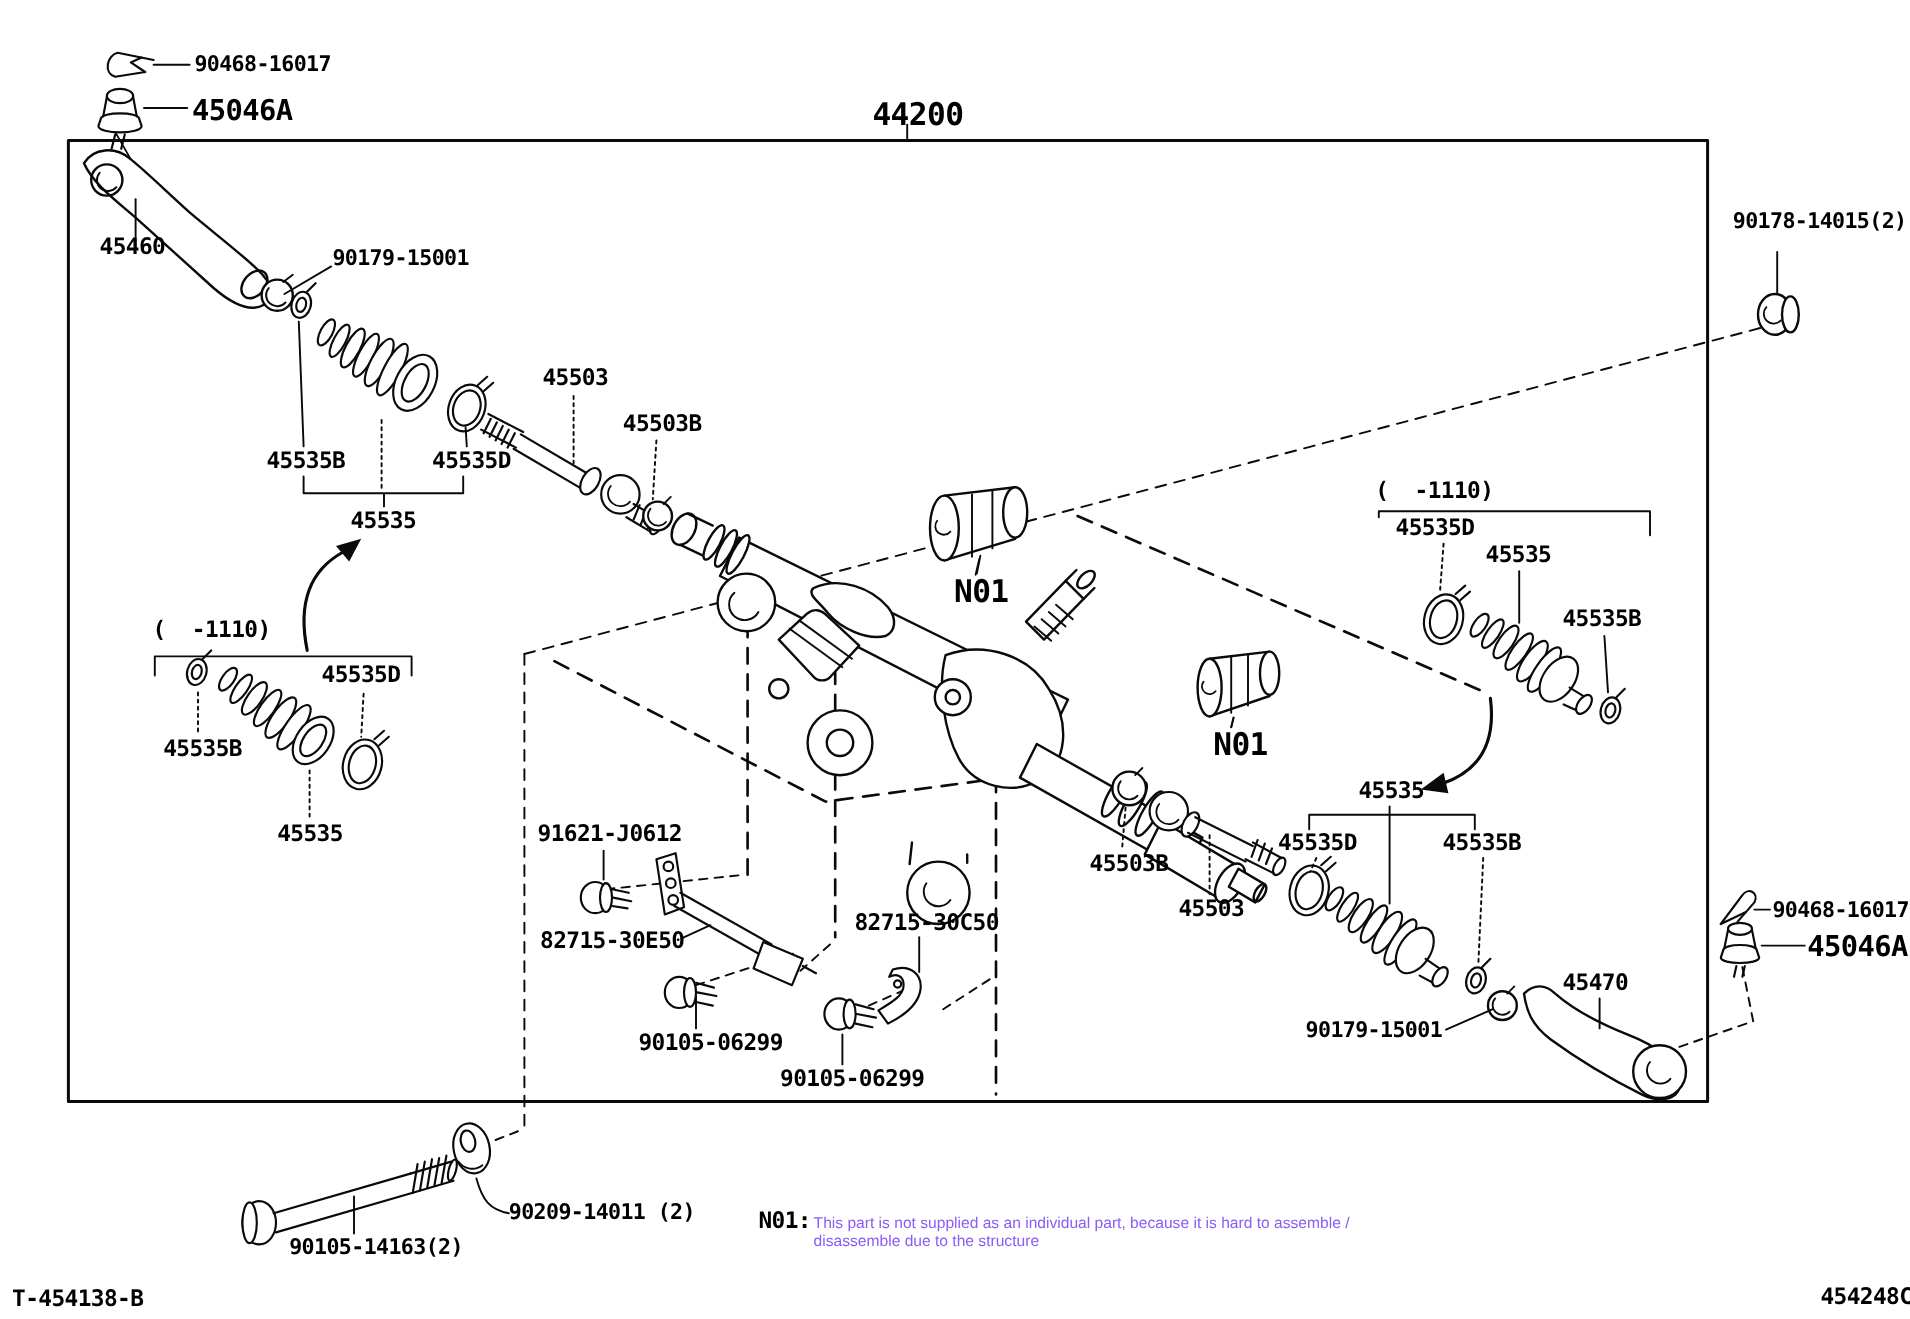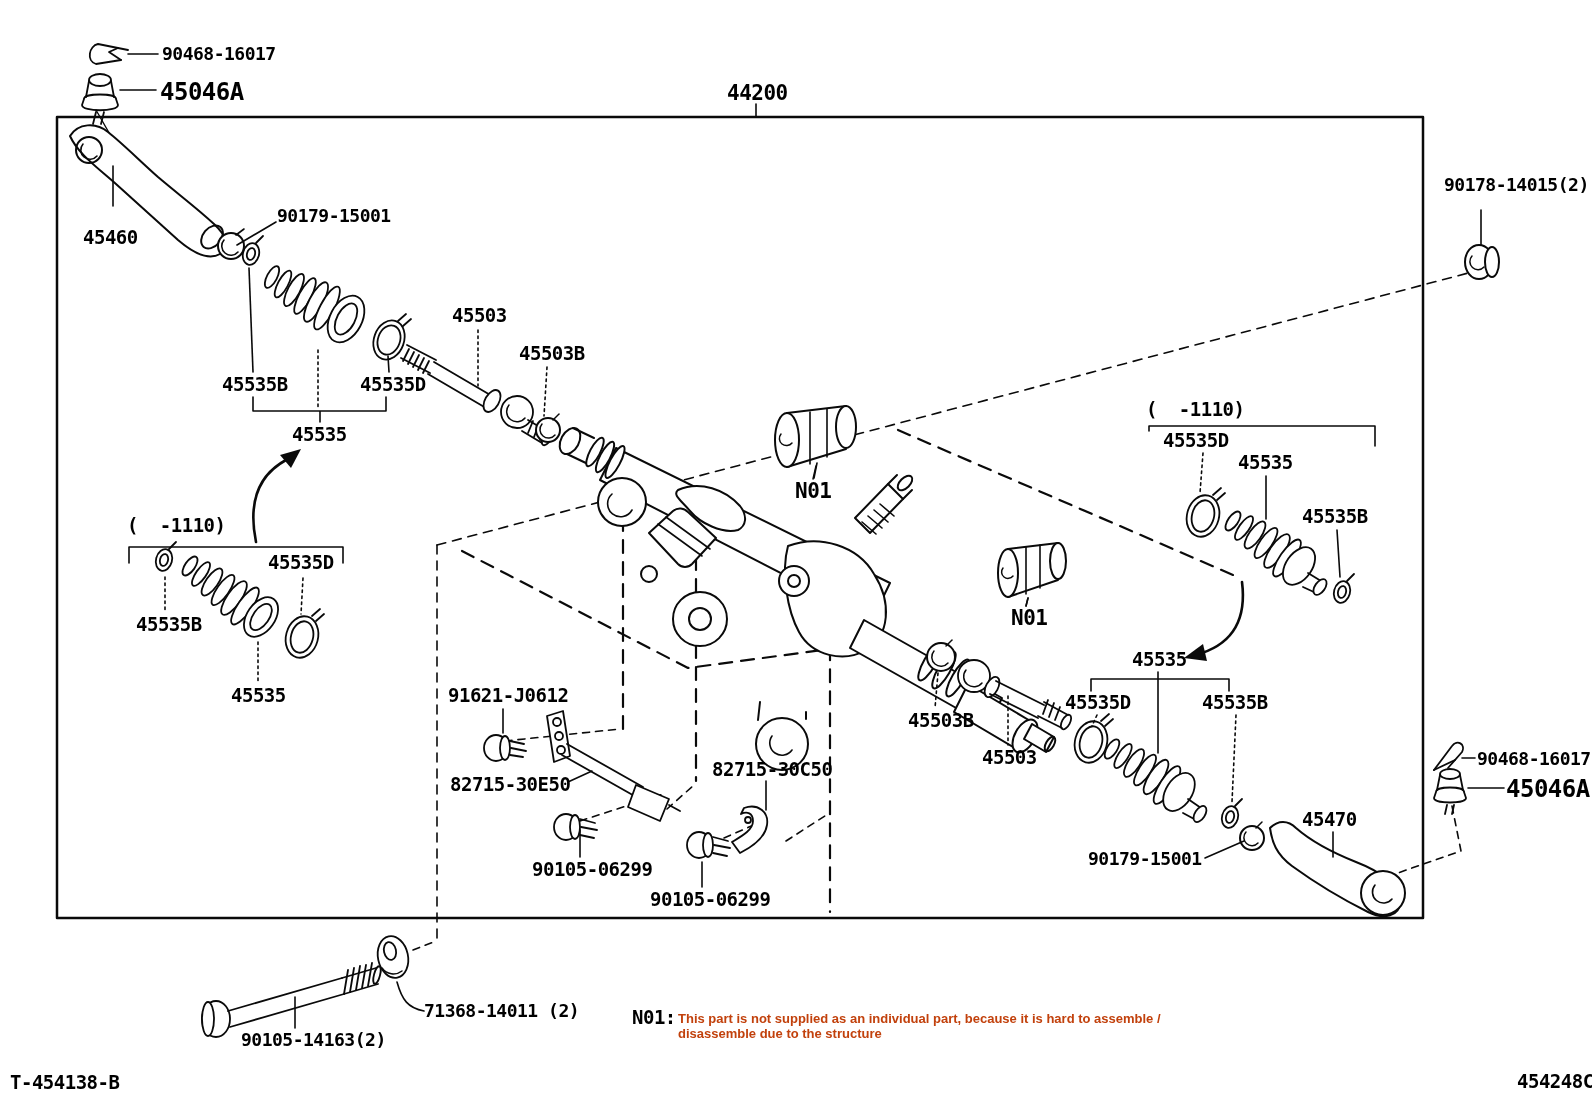--- a/index.html
+++ b/index.html
@@ -2,23 +2,23 @@
 <html><head>
 <meta charset="utf-8">
 <style>
   html,body{margin:0;padding:0;background:#fff;}
   #stage{position:relative;width:1592px;height:1099px;background:#ffffff;overflow:hidden;
          font-family:"DejaVu Sans Mono",monospace;}
   #art{position:absolute;left:0;top:0;}
   .lbl{position:absolute;font-family:"DejaVu Sans Mono",monospace;font-weight:bold;
        color:#000000;white-space:pre;line-height:1;letter-spacing:-0.5px;}
   .s17{font-size:19px}.s18{font-size:18px}.s19{font-size:19px}
-  .s20{font-size:24px}.s21{font-size:21px}
+  .s20{font-size:24px}.s21{font-size:26px}
   .note{position:absolute;font-family:"Liberation Sans","DejaVu Sans",sans-serif;
-        font-size:13px;color:#c2410c;white-space:pre;line-height:1.15;font-weight:700;}
+        font-size:13px;color:#8b5cf6;white-space:pre;line-height:1.15;font-weight:400;}
 </style>
 </head>
 <body>
 
 <div id="stage">
 
 <svg id="art" width="1592" height="1099" viewBox="0 0 1592 1099" stroke="#0a0a0a" fill="none" stroke-width="2" stroke-linecap="round" stroke-linejoin="round">
 
   <rect x="57" y="117" width="1366" height="801" stroke-width="2.5"></rect>
 
@@ -355,21 +355,21 @@
     <path d="M1097,715 L1092,726"></path>
     <path d="M1236,715 L1232,802"></path>
     <path d="M938,673 L935,708"></path>
     <path d="M1008,696 L1008,745"></path>
   </g>
 </svg>
 
 <div class="lbl s18" style="left:162px;top:45px">90468-16017</div>
 <div class="lbl s20" style="left:160px;top:80px">45046A</div>
 <div class="lbl s21" style="left:727px;top:83px">44200</div>
-<div class="lbl s19" style="left:83px;top:228px">45460</div>
+<div class="lbl s19" style="left:83px;top:197px">45460</div>
 <div class="lbl s18" style="left:277px;top:207px">90179-15001</div>
 <div class="lbl s19" style="left:452px;top:306px">45503</div>
 <div class="lbl s19" style="left:519px;top:344px">45503B</div>
 <div class="lbl s19" style="left:222px;top:375px">45535B</div>
 <div class="lbl s19" style="left:360px;top:375px">45535D</div>
 <div class="lbl s19" style="left:292px;top:425px">45535</div>
 <div class="lbl s19" style="left:127px;top:516px">(  -1110)</div>
 <div class="lbl s19" style="left:268px;top:553px">45535D</div>
 <div class="lbl s19" style="left:136px;top:615px">45535B</div>
 <div class="lbl s19" style="left:231px;top:686px">45535</div>
@@ -387,21 +387,21 @@
 <div class="lbl s19" style="left:982px;top:748px">45503</div>
 <div class="lbl s19" style="left:448px;top:686px">91621-J0612</div>
 <div class="lbl s19" style="left:450px;top:775px">82715-30E50</div>
 <div class="lbl s19" style="left:712px;top:760px">82715-30C50</div>
 <div class="lbl s19" style="left:532px;top:860px">90105-06299</div>
 <div class="lbl s19" style="left:650px;top:890px">90105-06299</div>
 <div class="lbl s18" style="left:1088px;top:850px">90179-15001</div>
 <div class="lbl s19" style="left:1302px;top:810px">45470</div>
 <div class="lbl s18" style="left:1477px;top:750px">90468-16017</div>
 <div class="lbl s20" style="left:1506px;top:777px">45046A</div>
-<div class="lbl s18" style="left:424px;top:1002px">71368-14011 (2)</div>
+<div class="lbl s18" style="left:424px;top:1002px">90209-14011 (2)</div>
 <div class="lbl s18" style="left:241px;top:1031px">90105-14163(2)</div>
 
 <div class="lbl s17" style="left:632px;top:1008px">N01:</div>
 <div class="note" style="left:678px;top:1012px">This part is not supplied as an individual part, because it is hard to assemble /</div>
 <div class="note" style="left:678px;top:1027px">disassemble due to the structure</div>
 
 <div class="lbl s17" style="left:10px;top:1073px">T-454138-B</div>
 <div class="lbl s17" style="left:1517px;top:1072px">454248C</div>
 
 </div>

